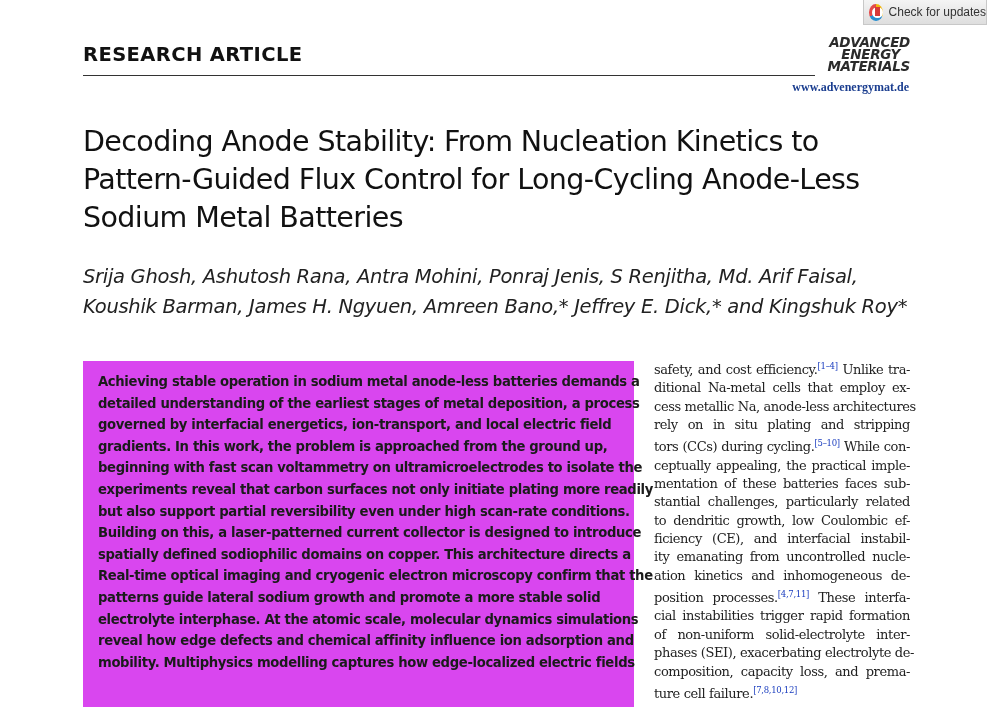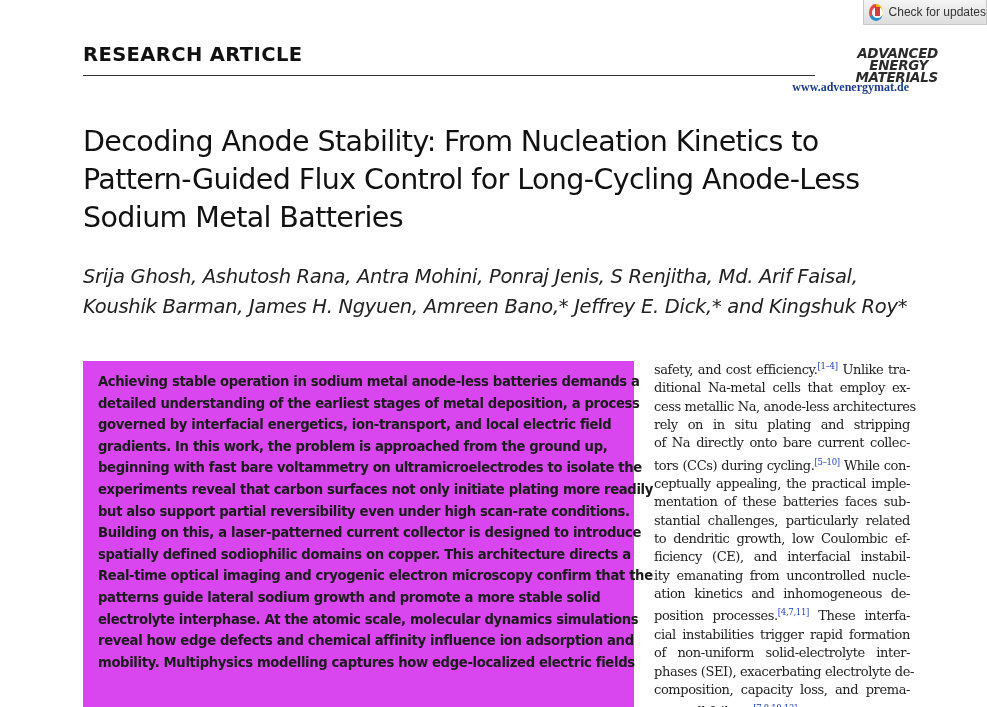--- a/index.html
+++ b/index.html
@@ -4,21 +4,21 @@
 <style>
   html, body { margin:0; padding:0; }
   body { width:987px; height:707px; overflow:hidden; background:#ffffff; position:relative; font-family:"DejaVu Sans", sans-serif; color:#111; }
   .check-updates { position:absolute; left:863px; top:0; width:124px; height:25px; background:linear-gradient(#f4f4f4,#dedede); border:1px solid #c8c8c8; border-top:none; box-sizing:border-box; display:flex; align-items:center; }
   .cu-icon { width:17px; height:17px; margin-left:5px; border-radius:50%; position:relative; background:conic-gradient(#f1b70e 0 35%, #2a8fcf 35% 65%, #e34a4a 65% 100%); }
   .cu-icon::after { content:""; position:absolute; left:3px; top:3px; width:11px; height:11px; border-radius:50%; background:#fff; }
   .cu-icon span { position:absolute; left:6px; top:3px; width:5px; height:9px; background:#d73a3a; z-index:2; }
   .cu-label { font-family:"Liberation Sans", sans-serif; font-size:12px; color:#333; margin-left:6px; white-space:nowrap; }
   .header-label { position:absolute; left:83px; top:43px; font-family:"DejaVu Sans", sans-serif; font-weight:bold; font-size:19.5px; letter-spacing:0.4px; color:#111; }
   .header-rule { position:absolute; left:83px; top:75px; width:732px; height:1px; background:#333; }
-  .logo { position:absolute; left:844px; top:36px; width:94px; text-align:right; font-family:"DejaVu Sans", sans-serif; font-weight:bold; font-style:italic; line-height:12px; color:#2b2b2b;margin-top:11px; }
+  .logo { position:absolute; left:816px; top:36px; width:94px; text-align:right; font-family:"DejaVu Sans", sans-serif; font-weight:bold; font-style:italic; line-height:12px; color:#2b2b2b; }
   .logo div { font-size:13.5px; letter-spacing:-0.3px; }
   .logo .l2 { padding-right:10px; }
   .site-url { position:absolute; right:78px; top:80px; font-family:Liberation Serif, serif; font-weight:bold; font-size:12px; color:#1a3d8f; }
   .title { position:absolute; left:83px; top:123px; width:820px; font-family:"DejaVu Sans", sans-serif; font-size:28.5px; line-height:38px; color:#111; letter-spacing:-0.6px; }
   .title div { white-space:nowrap; }
   .authors { position:absolute; left:83px; top:262px; width:850px; font-family:"DejaVu Sans", sans-serif; font-style:italic; font-size:19.5px; line-height:30px; color:#222; letter-spacing:-0.3px; }
   .authors div { white-space:nowrap; }
   .abstract-box { position:absolute; left:83px; top:361px; width:551px; height:346px; background:#d946ef; box-sizing:border-box; padding:10px 0 0 15px; }
   .abstract-box div { font-family:"DejaVu Sans", sans-serif; font-weight:bold; font-size:13.2px; line-height:21.6px; color:#1b1b1b; white-space:nowrap; letter-spacing:-0.35px; }
   .body-col { position:absolute; left:654px; top:357px; width:256px; font-family:"DejaVu Serif", serif; font-size:13px; line-height:18.35px; color:#222; }
@@ -55,38 +55,37 @@
 <div class="authors">
   <div>Srija Ghosh, Ashutosh Rana, Antra Mohini, Ponraj Jenis, S Renjitha, Md. Arif Faisal,</div>
   <div>Koushik Barman, James H. Ngyuen, Amreen Bano,* Jeffrey E. Dick,* and Kingshuk Roy*</div>
 </div>
 
 <div class="abstract-box" id="abstract-box">
     <div>Achieving stable operation in sodium metal anode-less batteries demands a</div>
     <div>detailed understanding of the earliest stages of metal deposition, a process</div>
     <div>governed by interfacial energetics, ion-transport, and local electric field</div>
     <div>gradients. In this work, the problem is approached from the ground up,</div>
-    <div>beginning with fast bare voltammetry on ultramicroelectrodes to isolate the</div>
+    <div>beginning with fast scan voltammetry on ultramicroelectrodes to isolate the</div>
     <div>experiments reveal that carbon surfaces not only initiate plating more readily</div>
     <div>but also support partial reversibility even under high scan-rate conditions.</div>
     <div>Building on this, a laser-patterned current collector is designed to introduce</div>
     <div>spatially defined sodiophilic domains on copper. This architecture directs a</div>
     <div>Real-time optical imaging and cryogenic electron microscopy confirm that the</div>
     <div>patterns guide lateral sodium growth and promote a more stable solid</div>
     <div>electrolyte interphase. At the atomic scale, molecular dynamics simulations</div>
     <div>reveal how edge defects and chemical affinity influence ion adsorption and</div>
     <div>mobility. Multiphysics modelling captures how edge-localized electric fields</div>
   </div>
 
 <div class="body-col" id="body-col">
     <div><span>safety, and cost efficiency.</span><sup class="cite">[1–4]</sup><span> Unlike tra-</span></div>
     <div><span>ditional Na-metal cells that employ ex-</span></div>
     <div><span>cess metallic Na, anode-less architectures</span></div>
     <div><span>rely on in situ plating and stripping</span></div>
-    <div><span>of Na directly onto bare current collec-</span></div>
     <div><span>tors (CCs) during cycling.</span><sup class="cite">[5–10]</sup><span> While con-</span></div>
     <div><span>ceptually appealing, the practical imple-</span></div>
     <div><span>mentation of these batteries faces sub-</span></div>
     <div><span>stantial challenges, particularly related</span></div>
     <div><span>to dendritic growth, low Coulombic ef-</span></div>
     <div><span>ficiency (CE), and interfacial instabil-</span></div>
     <div><span>ity emanating from uncontrolled nucle-</span></div>
     <div><span>ation kinetics and inhomogeneous de-</span></div>
     <div><span>position processes.</span><sup class="cite">[4,7,11]</sup><span> These interfa-</span></div>
     <div><span>cial instabilities trigger rapid formation</span></div>

